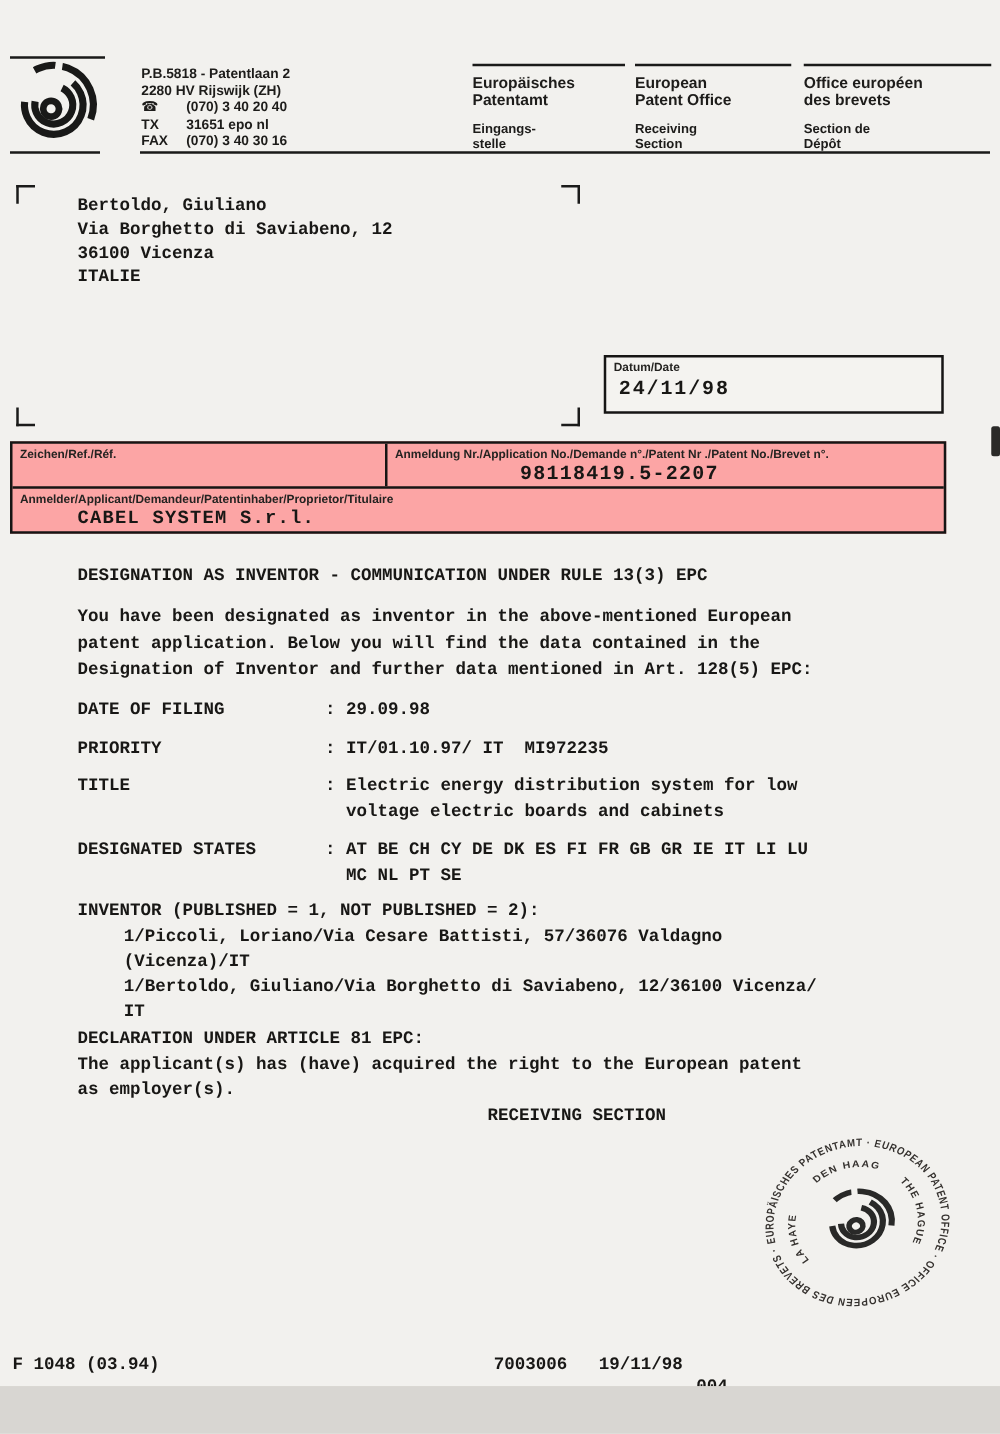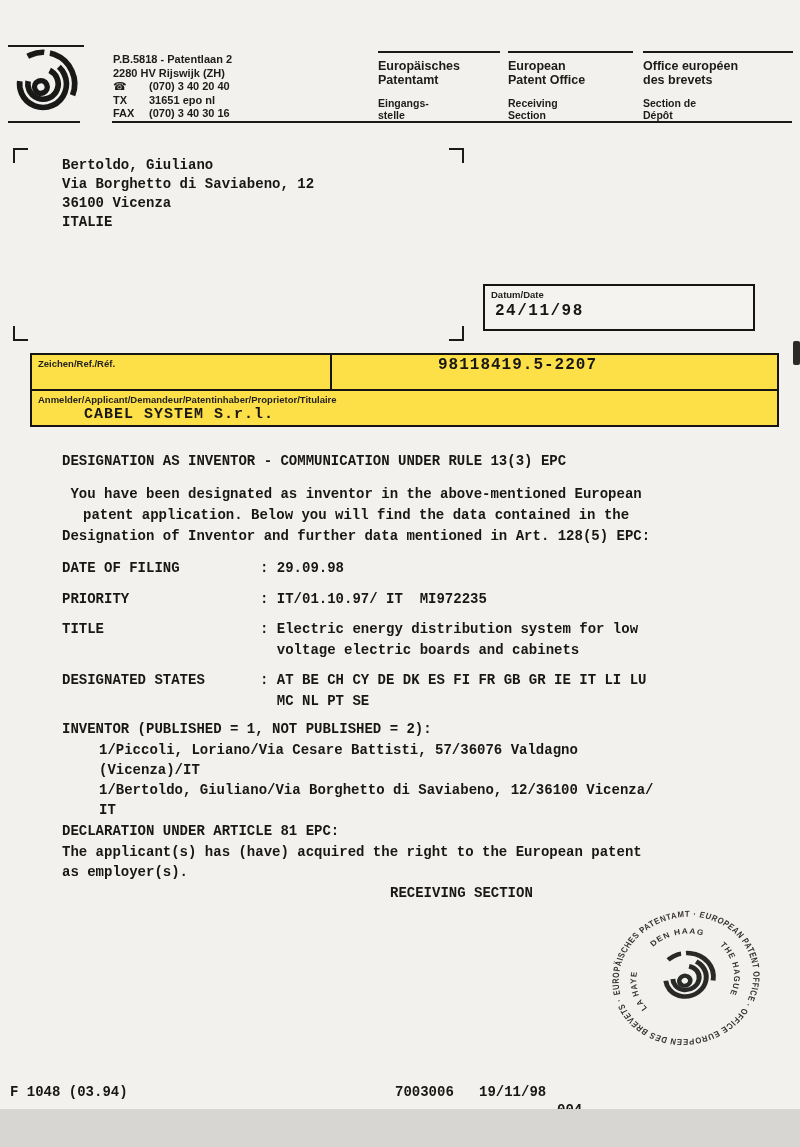--- a/index.html
+++ b/index.html
@@ -32,21 +32,21 @@
   .c-br{left:449px;top:326px;border-bottom-width:2px;border-right-width:2px;}
 
   .recipient{position:absolute;left:62px;top:156px;font-size:14px;line-height:19px;white-space:pre-line;}
 
   .date-box{position:absolute;left:483px;top:284px;width:272px;height:47px;
             border:2.5px solid #161514;background:#f4f3f0;box-sizing:border-box;}
   .box-label{font-size:9.5px;line-height:11px;font-weight:700;color:#242321;padding:3px 0 0 6px;}
   .date-value{font-size:16px;letter-spacing:1.5px;padding:2px 0 0 10px;}
 
   .ref-table{position:absolute;left:8px;top:353px;width:749px;border:2.5px solid #161514;
-             background:#fde047;box-sizing:border-box;margin-left:22px;}
+             background:#fca5a5;box-sizing:border-box;}
   .rt-row1{display:flex;height:34px;border-bottom:2.5px solid #161514;}
   .rt-cell-ref{width:300px;border-right:2.5px solid #161514;box-sizing:border-box;}
   .rt-cell-app{flex:1;}
   .app-value{font-size:16px;letter-spacing:1px;padding-left:106px;margin-top:1px;}
   .rt-row2{height:34px;}
   .applicant-value{font-size:15px;letter-spacing:1px;padding-left:52px;margin-top:1px;}
 
   .line{position:absolute;font-size:14px;line-height:21px;white-space:pre-wrap;}
   .lh20{line-height:20px;}
 
@@ -133,31 +133,32 @@
     <div class="box-label">Datum/Date</div>
     <div class="date-value mono">24/11/98</div>
   </div>
 
   <div class="ref-table">
     <div class="rt-row1">
       <div class="rt-cell-ref">
         <div class="box-label">Zeichen/Ref./Réf.</div>
       </div>
       <div class="rt-cell-app">
+        <div class="box-label">Anmeldung Nr./Application No./Demande n°./Patent Nr ./Patent No./Brevet n°.</div>
         <div class="app-value mono">98118419.5-2207</div>
       </div>
     </div>
     <div class="rt-row2">
       <div class="box-label">Anmelder/Applicant/Demandeur/Patentinhaber/Proprietor/Titulaire</div>
       <div class="applicant-value mono">CABEL SYSTEM S.r.l.</div>
     </div>
   </div>
 
   <div class="line mono" style="left:62px;top:451px;">DESIGNATION AS INVENTOR - COMMUNICATION UNDER RULE 13(3) EPC</div>
-  <div class="line mono" style="left:62px;top:484px;text-align:center;">You have been designated as inventor in the above-mentioned European
+  <div class="line mono" style="left:62px;top:484px;">You have been designated as inventor in the above-mentioned European
 patent application. Below you will find the data contained in the
 Designation of Inventor and further data mentioned in Art. 128(5) EPC:</div>
 
   <div class="line mono" style="left:62px;top:558px;">DATE OF FILING</div>
   <div class="line mono" style="left:260px;top:558px;">: 29.09.98</div>
 
   <div class="line mono" style="left:62px;top:589px;">PRIORITY</div>
   <div class="line mono" style="left:260px;top:589px;">: IT/01.10.97/ IT  MI972235</div>
 
   <div class="line mono" style="left:62px;top:619px;">TITLE</div>

